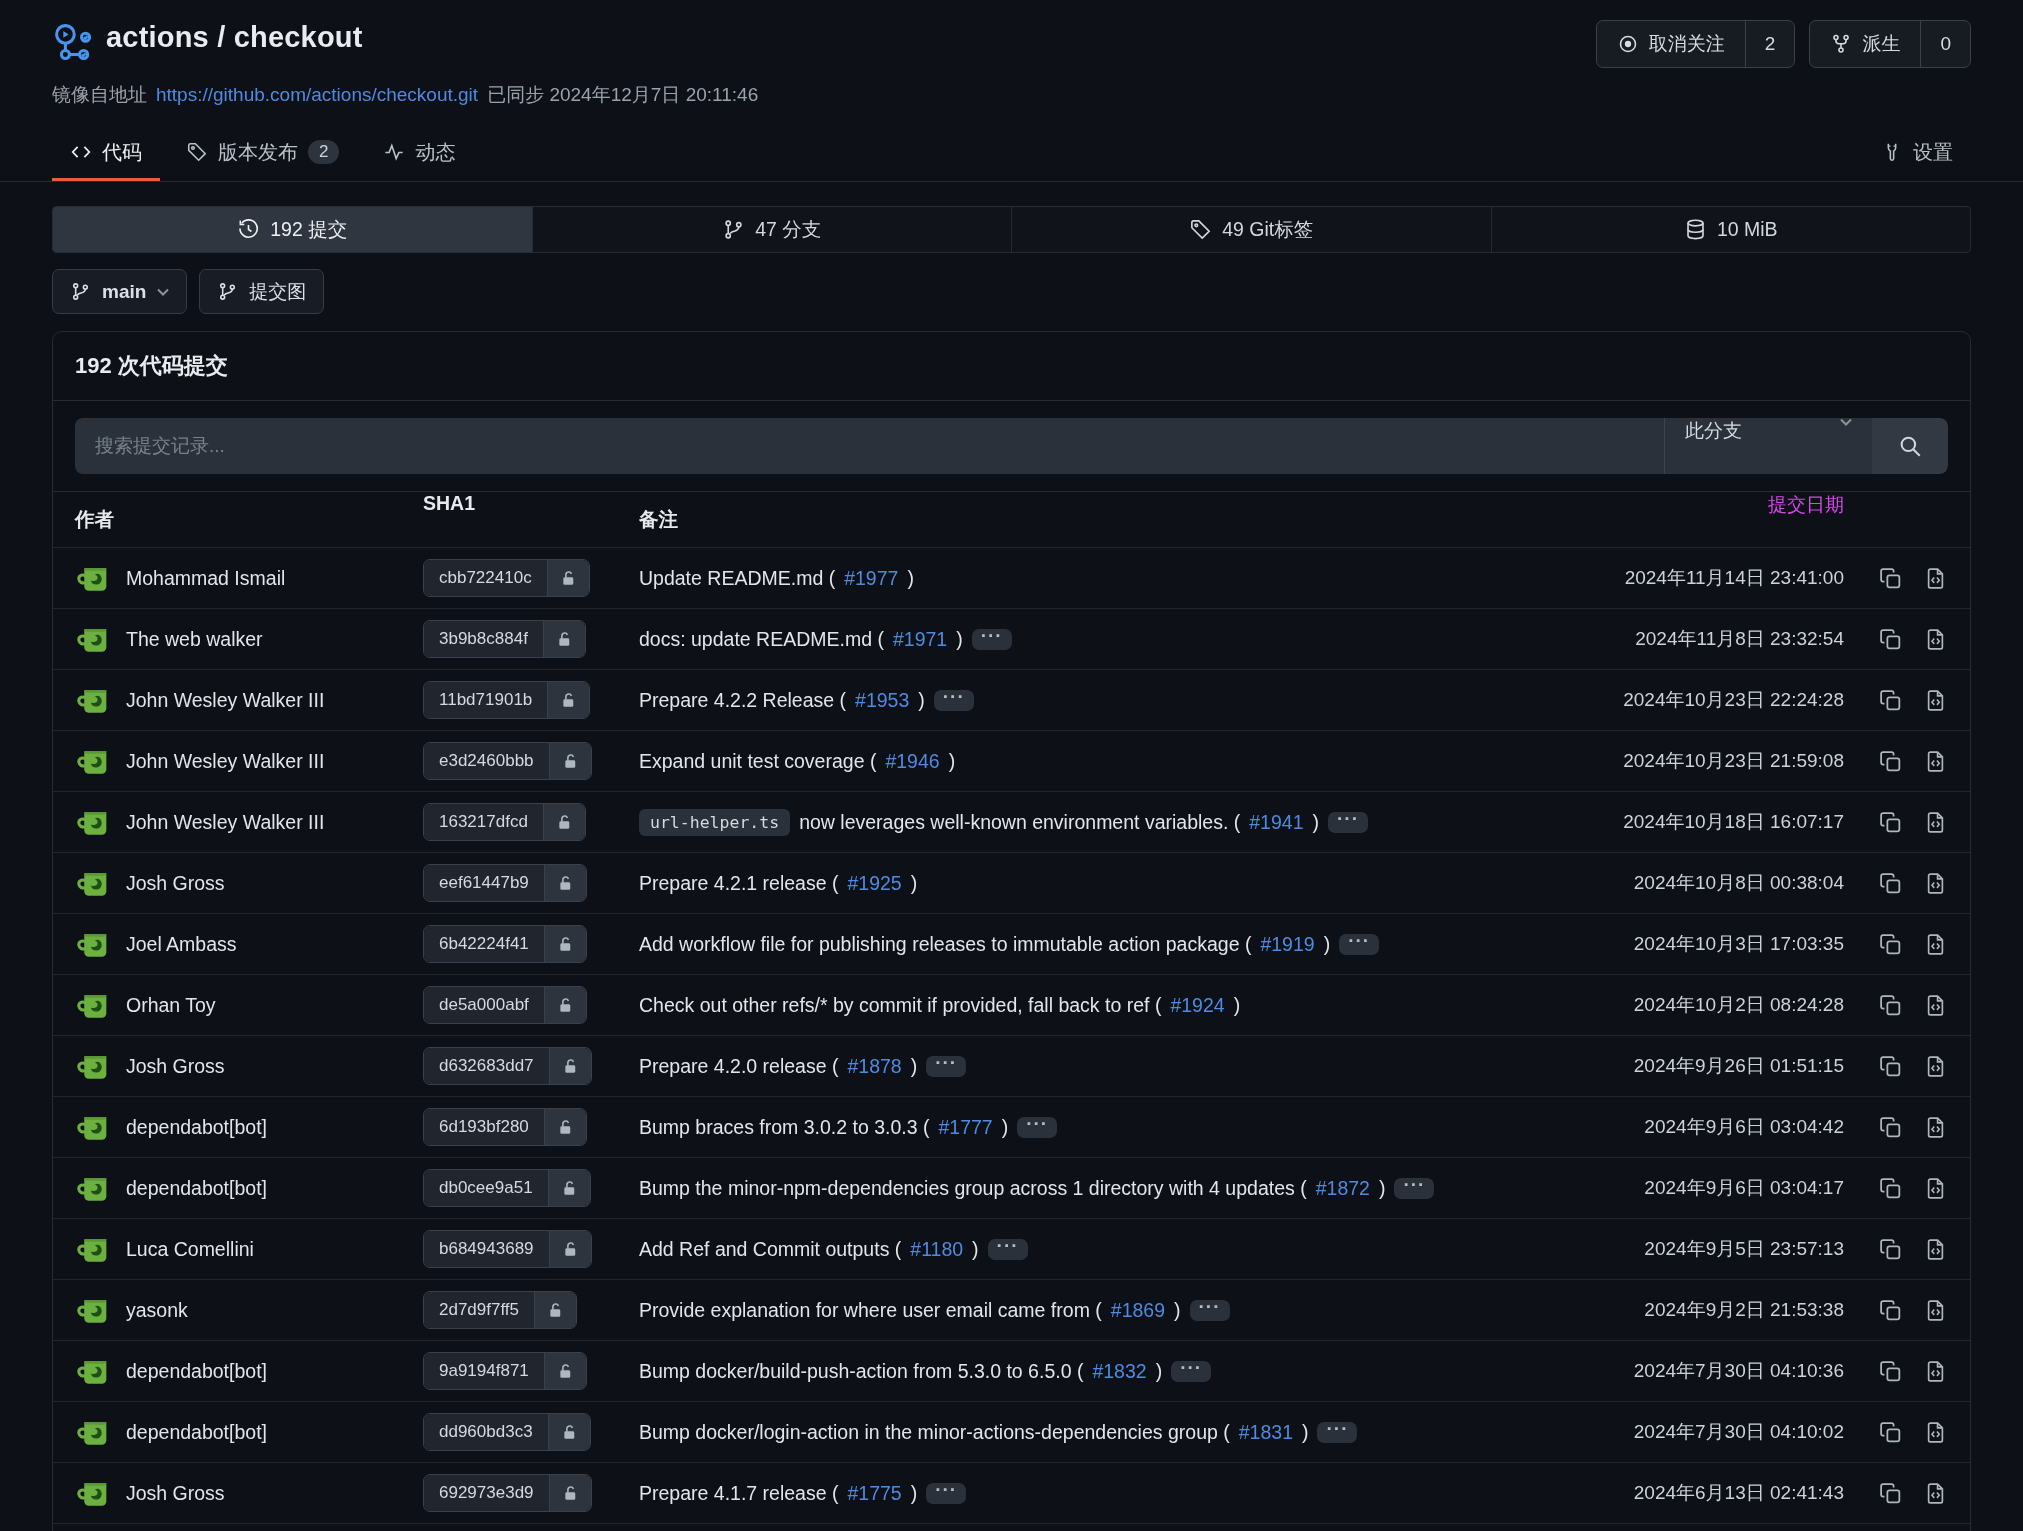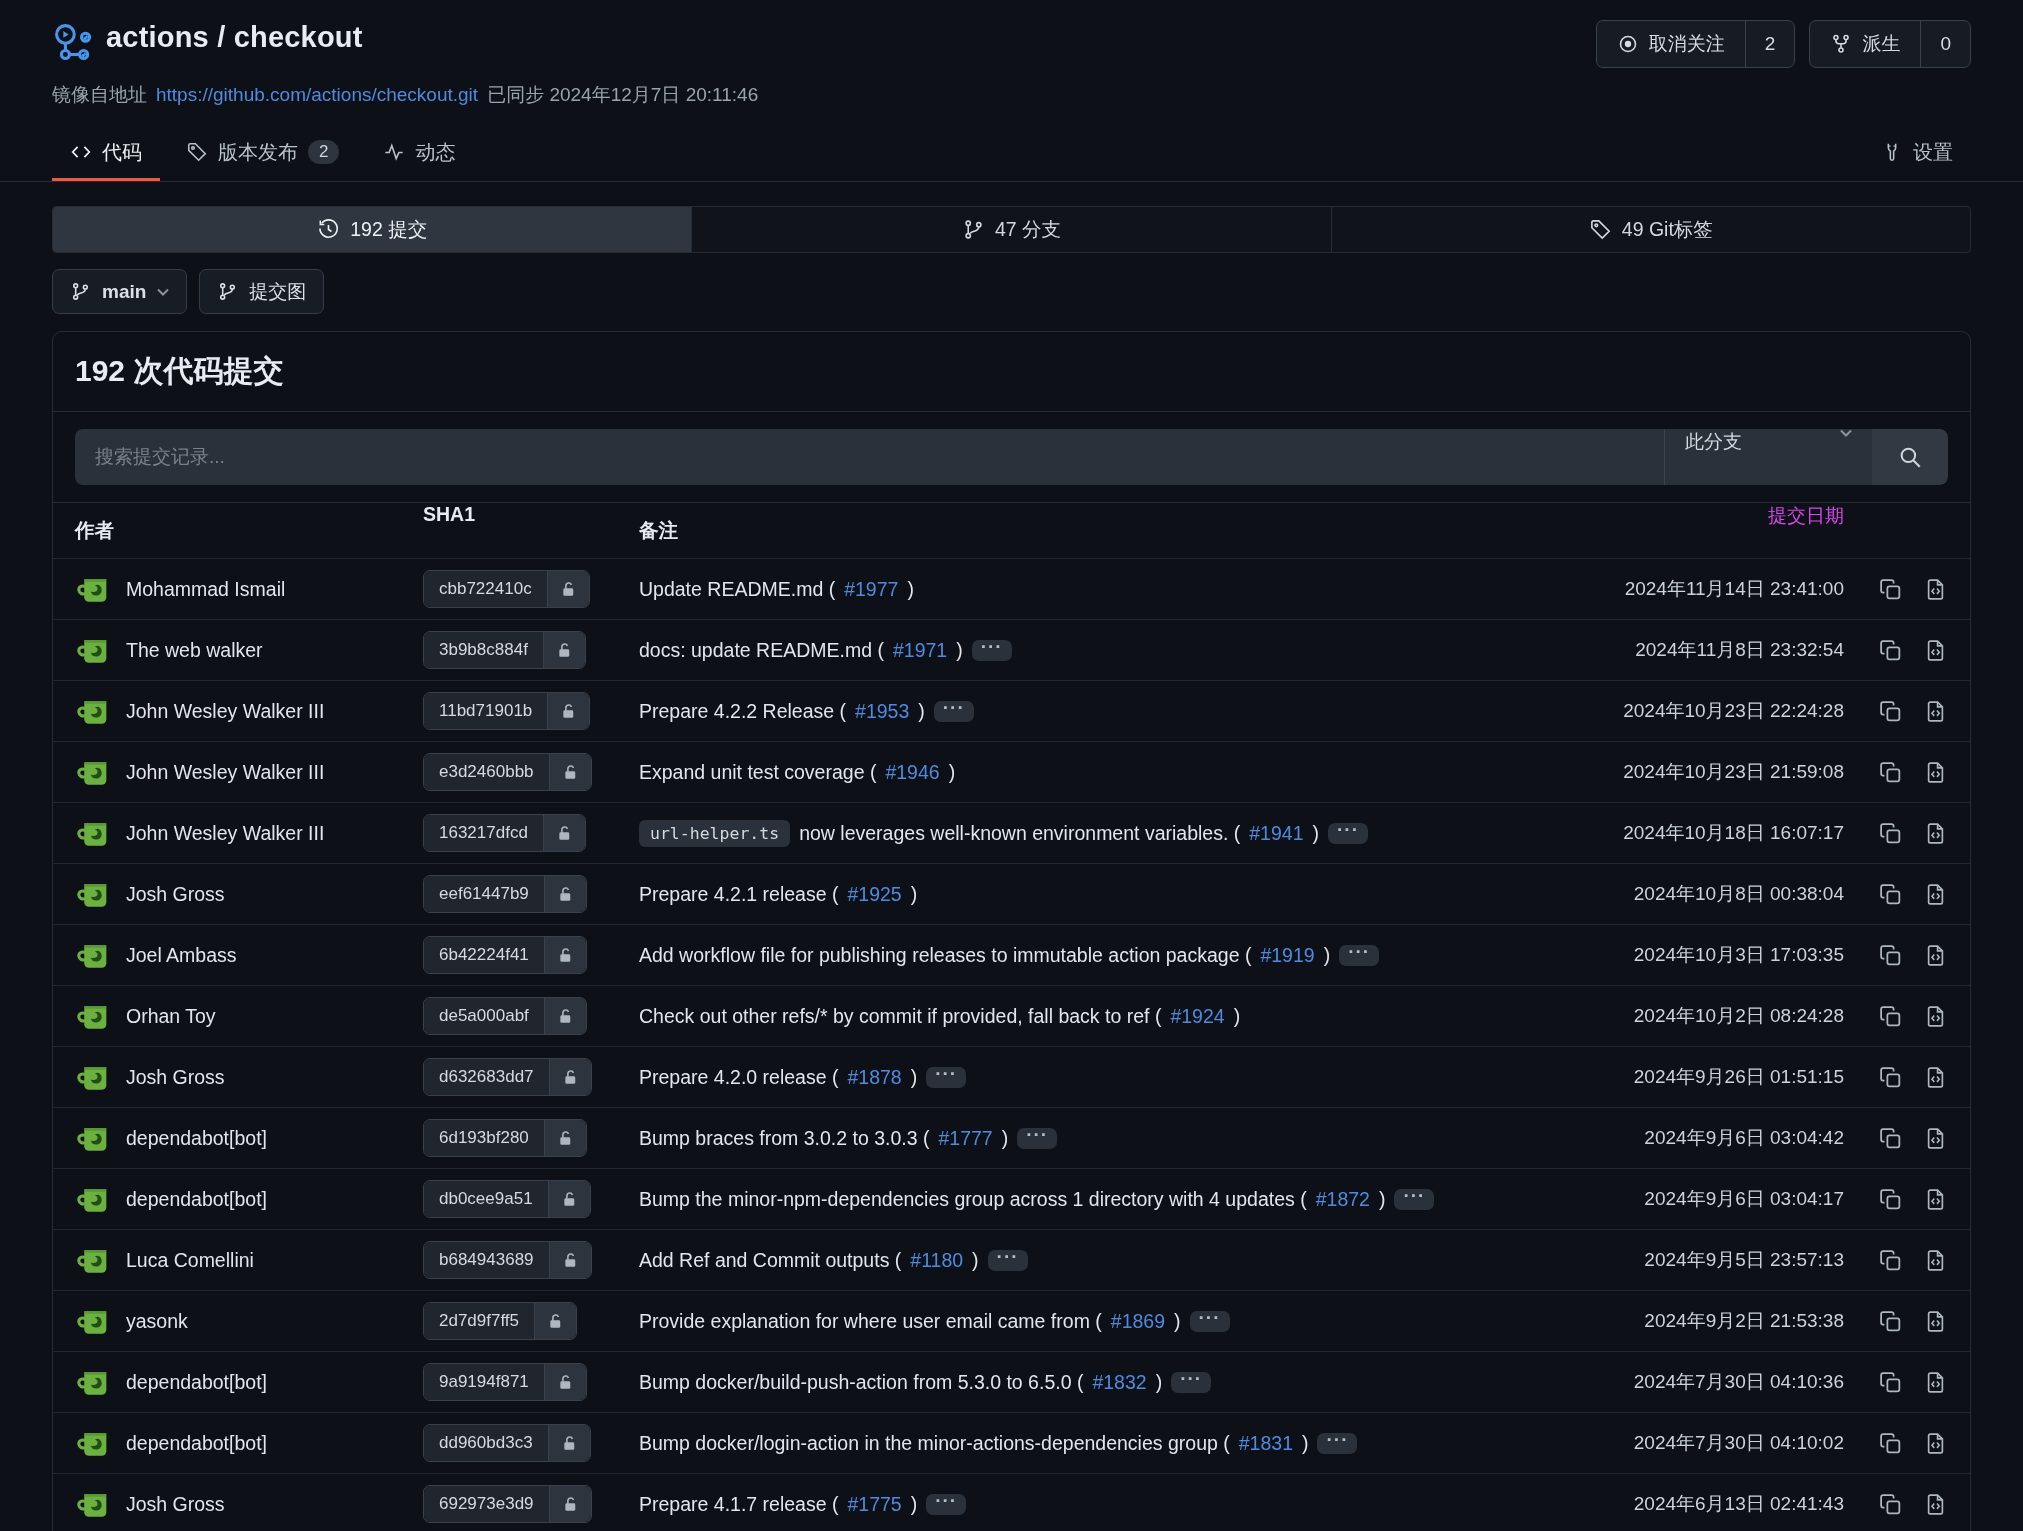--- a/index.html
+++ b/index.html
@@ -43,21 +43,21 @@
        color:#d2d8de;cursor:pointer;border-right:1px solid var(--panel-border)}
   .seg:last-child{border-right:none}
   .seg.active{background:var(--seg-active);color:#eef1f4}
   
   .toolbar{margin-top:16px;display:flex;gap:12px}
   .tool-btn{display:flex;align-items:center;gap:11px;height:45px;padding:0 17px;font-size:19px;
             background:#181d25;border:1px solid #353c46;border-radius:7px;color:#dbe0e6;cursor:pointer}
   .tool-btn .branch-name{font-weight:700}
   
   .panel{margin-top:17px;border:1px solid var(--panel-border);border-radius:10px 10px 0 0;overflow:hidden}
-  .panel-heading{padding:19px 22px;font-size:30px;font-weight:700;color:#e8ecf1;
+  .panel-heading{padding:19px 22px;font-size:22px;font-weight:700;color:#e8ecf1;
                  border-bottom:1px solid var(--panel-border)}
   .search-row{display:flex;padding:17px 22px;border-bottom:1px solid var(--panel-border)}
   .search-wrap{display:flex;flex:1;height:56px;border-radius:8px;overflow:hidden}
   .search-input{flex:1;background:var(--input-bg);border:none;outline:none;color:var(--text);
                 font-size:19px;padding:0 20px;font-family:inherit}
   .search-input::placeholder{color:#79828c}
   .scope-select{width:208px;background:var(--input-bg);border-left:1px solid #3c434d;display:flex;
                 align-items:flex-start;justify-content:space-between;padding:0 20px;font-size:19px;
                 color:#d7dce2;cursor:pointer}
   .search-btn{width:76px;background:#333943;border:none;display:flex;align-items:center;
@@ -207,20 +207,30 @@
     </div>
     <div class="seg">
       <span>
         <svg width="23" height="23" viewBox="0 0 24 24" fill="none" stroke="currentColor" stroke-width="1.7">
           <path d="M3 10.2V4.8C3 3.8 3.8 3 4.8 3h5.4L21 13.8 13.8 21 3 10.2z"></path>
           <circle cx="7.6" cy="7.6" r="1.4"></circle>
         </svg>
       </span>
       <span>49 Git标签</span>
     </div>
+    <div class="seg">
+      <span>
+        <svg width="23" height="23" viewBox="0 0 24 24" fill="none" stroke="currentColor" stroke-width="1.7">
+          <ellipse cx="12" cy="5.3" rx="7.8" ry="2.9"></ellipse>
+          <path d="M4.2 5.3v13.3c0 1.6 3.5 2.9 7.8 2.9s7.8-1.3 7.8-2.9V5.3"></path>
+          <path d="M4.2 12c0 1.6 3.5 2.9 7.8 2.9s7.8-1.3 7.8-2.9"></path>
+        </svg>
+      </span>
+      <span>10 MiB</span>
+    </div>
   </div>
 
   <div class="toolbar">
     <div class="tool-btn">
       <span>
         <svg width="21" height="21" viewBox="0 0 24 24" fill="none" stroke="currentColor" stroke-width="1.8">
           <circle cx="6.5" cy="5.5" r="2.2"></circle>
             <circle cx="6.5" cy="18.5" r="2.2"></circle>
             <circle cx="17.5" cy="7" r="2.2"></circle>
           <path d="M6.5 7.7v8.6M17.5 9.2c0 2.8-2.1 4-4.8 4.6-2.2.5-3.7 1.1-4 2.4"></path>

